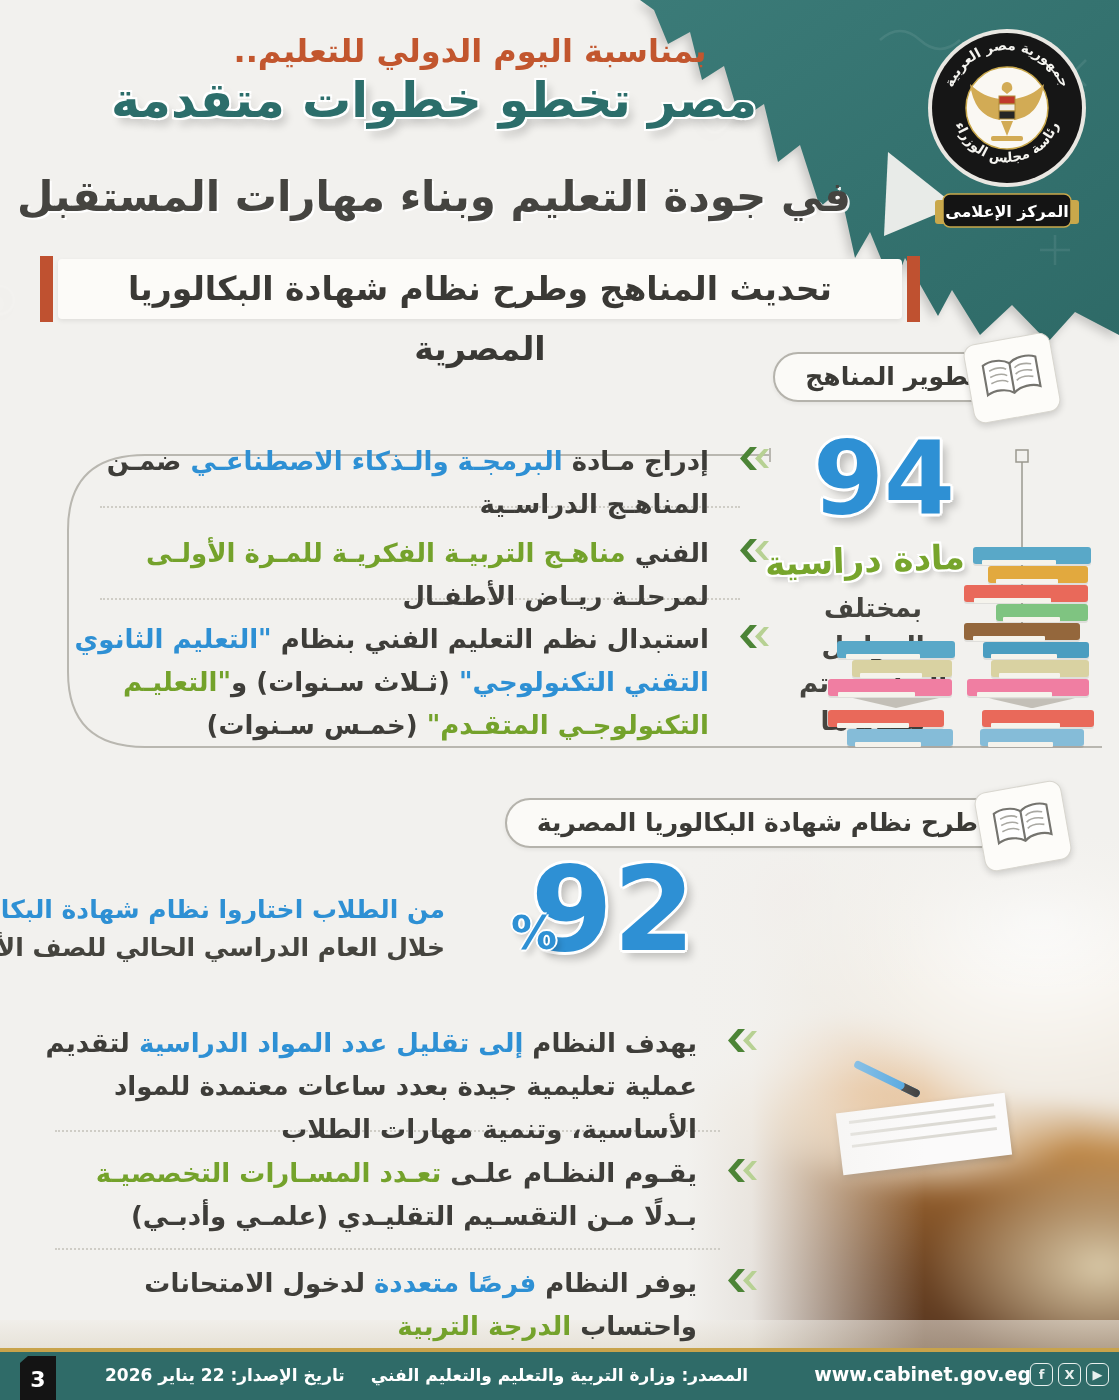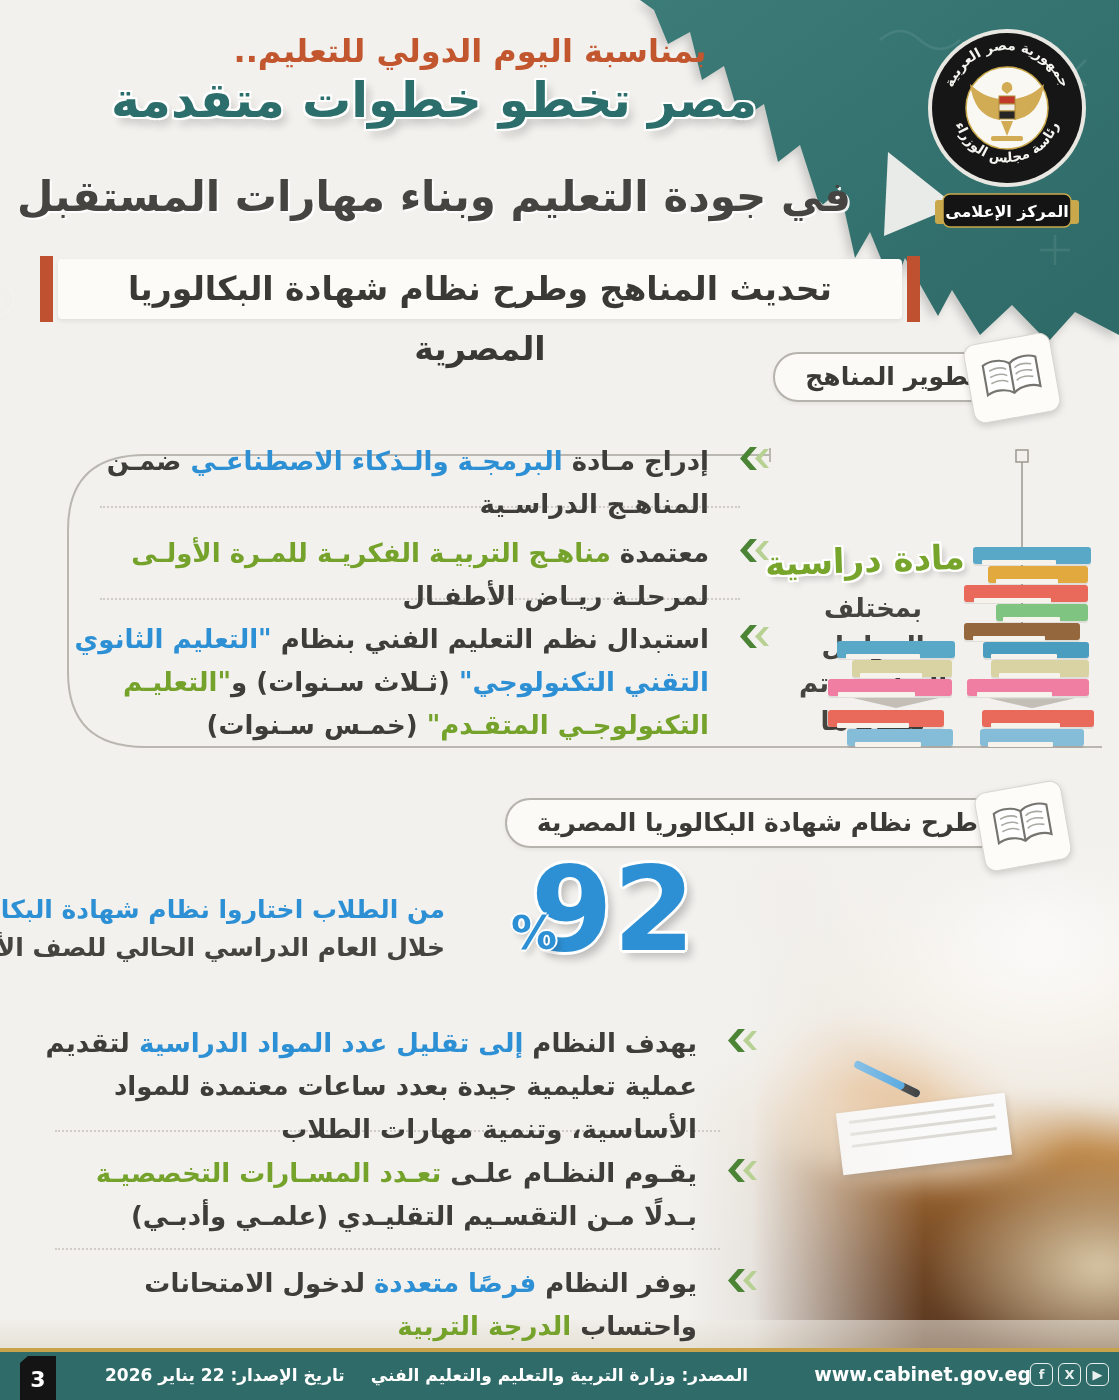--- a/index.html
+++ b/index.html
@@ -216,31 +216,32 @@
         <path d="M10 1 L17 1 L7 12.5 L17 24 L10 24 L0 12.5 Z" fill="#4c8436"></path>
       </svg>
       <p><span class="d">إدراج مـادة </span><span class="b">البرمجـة والـذكاء الاصطناعـي</span><span class="d"> ضمـن المناهـج الدراسـية</span></p>
     </div>
   <div class="divider dv1"></div>
   <div class="bullet-row s1 b2">
       <svg class="chev" width="30" height="25" viewBox="0 0 30 25">
         <path d="M24 3 L29 3 L21 12.5 L29 22 L24 22 L15 12.5 Z" fill="#b7d193"></path>
         <path d="M10 1 L17 1 L7 12.5 L17 24 L10 24 L0 12.5 Z" fill="#4c8436"></path>
       </svg>
-      <p><span class="d">معتمدة </span><span class="g">مناهـج التربيـة الفكريـة للمـرة الأولـى</span><span class="d"> لمرحلـة ريـاض الأطفـال</span></p>
+      <p><span class="d">الفني </span><span class="g">مناهـج التربيـة الفكريـة للمـرة الأولـى</span><span class="d"> لمرحلـة ريـاض الأطفـال</span></p>
     </div>
   <div class="divider dv2"></div>
   <div class="bullet-row s1 b3">
       <svg class="chev" width="30" height="25" viewBox="0 0 30 25">
         <path d="M24 3 L29 3 L21 12.5 L29 22 L24 22 L15 12.5 Z" fill="#b7d193"></path>
         <path d="M10 1 L17 1 L7 12.5 L17 24 L10 24 L0 12.5 Z" fill="#4c8436"></path>
       </svg>
       <p><span class="d">استبدال نظم التعليم الفني بنظام </span><span class="b">"التعليم الثانوي التقني التكنولوجي"</span><span class="d"> (ثـلاث سـنوات) و</span><span class="g">"التعليـم التكنولوجـي المتقـدم"</span><span class="d"> (خمـس سـنوات)</span></p>
     </div>
 
+  <div class="bignum n94">94</div>
   <div class="lbl94">مادة دراسية</div>
   <div class="desc94">بمختلف المراحل التعليمية تم تطويرها</div>
 
   <div class="stack stack-right">
       <div class="book" style="background: rgb(89, 168, 200); width: 118px; transform: translateX(0px);">
         <i></i>
       </div>
       <div class="book" style="background: rgb(226, 169, 62); width: 100px; transform: translateX(6px);">
         <i></i>
       </div>

